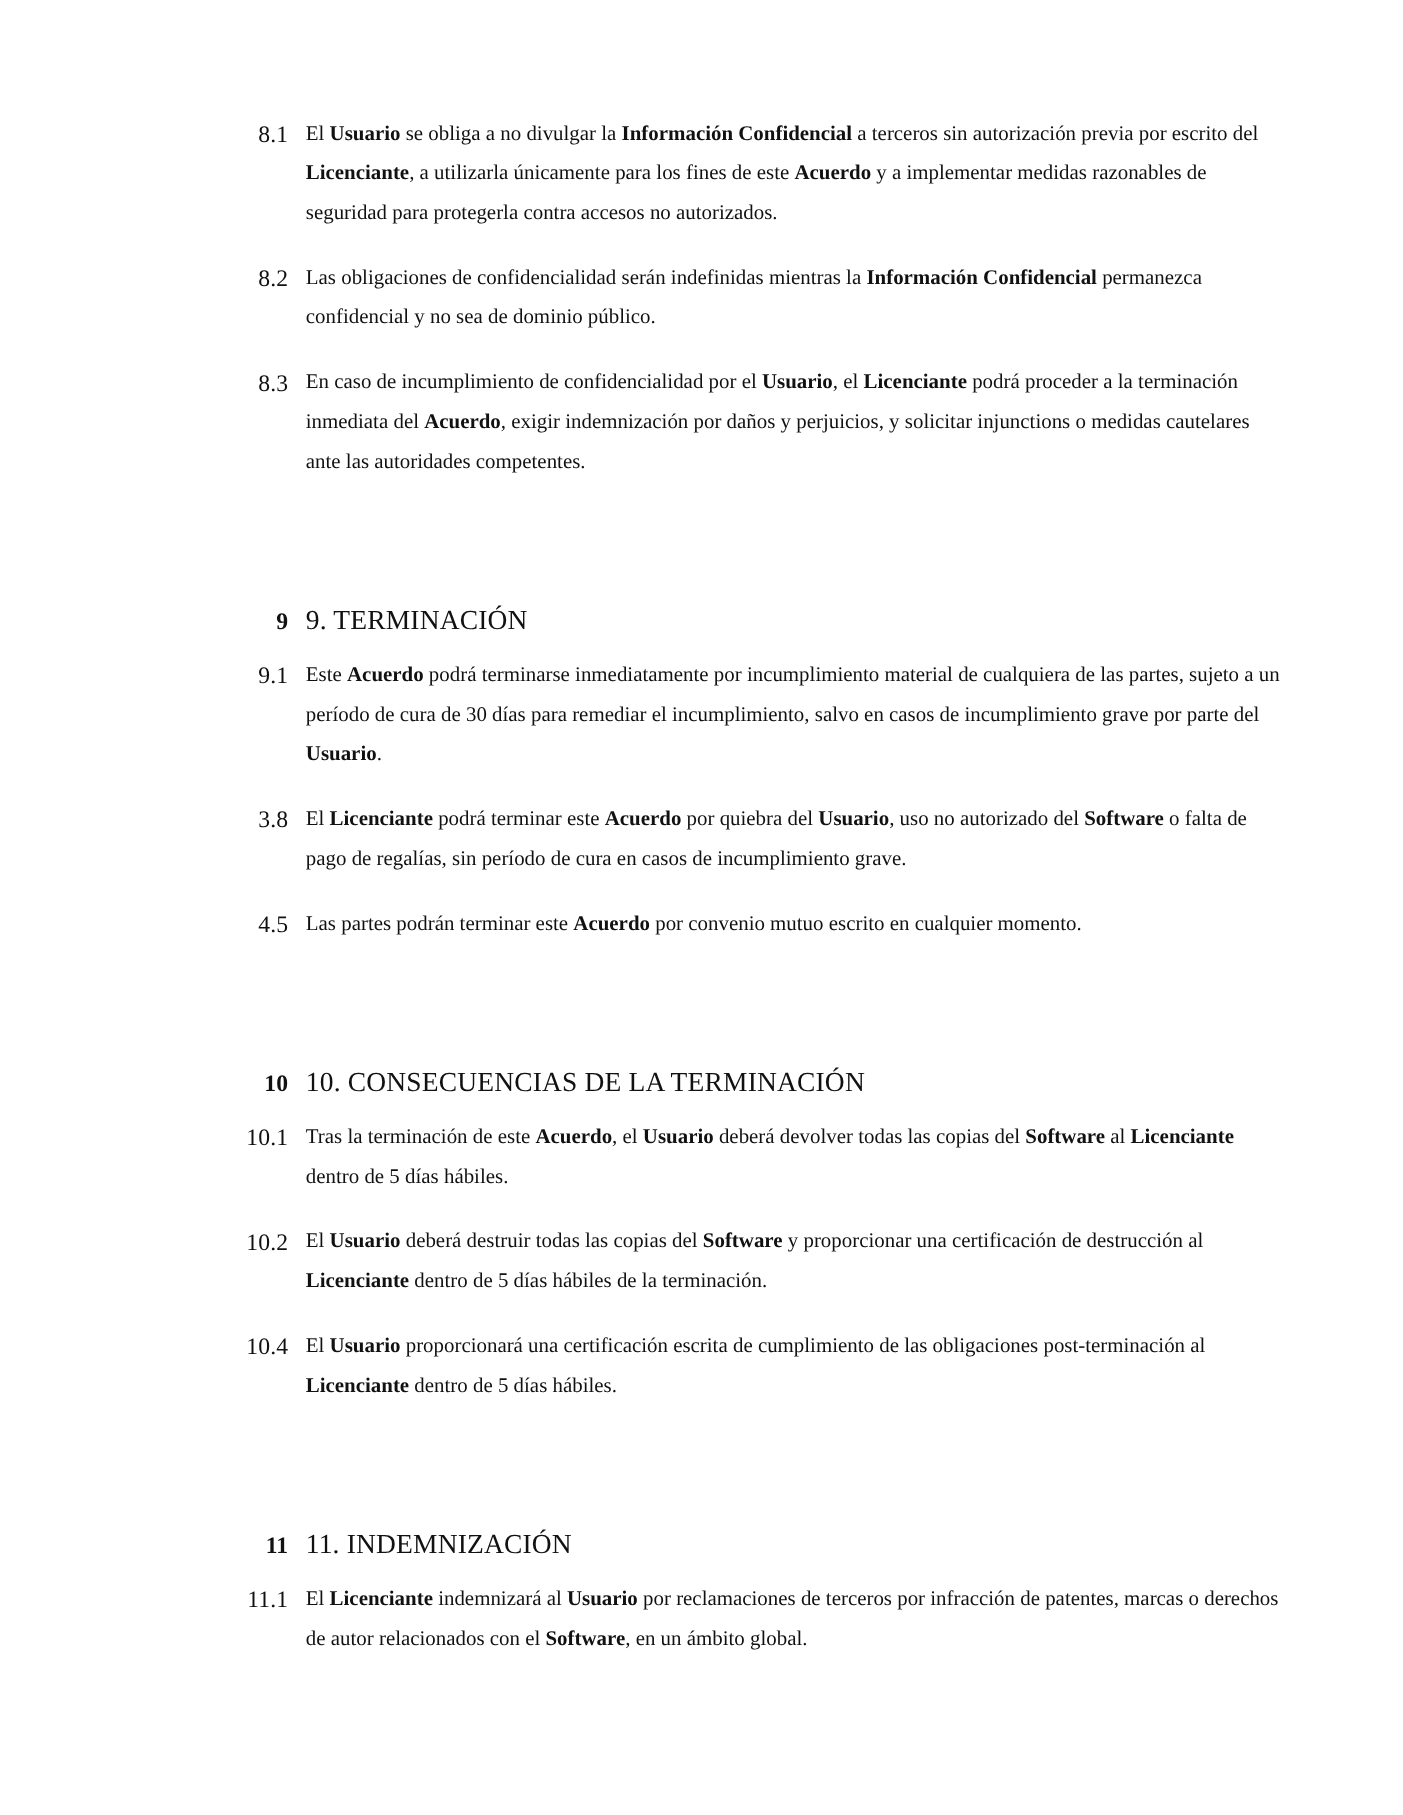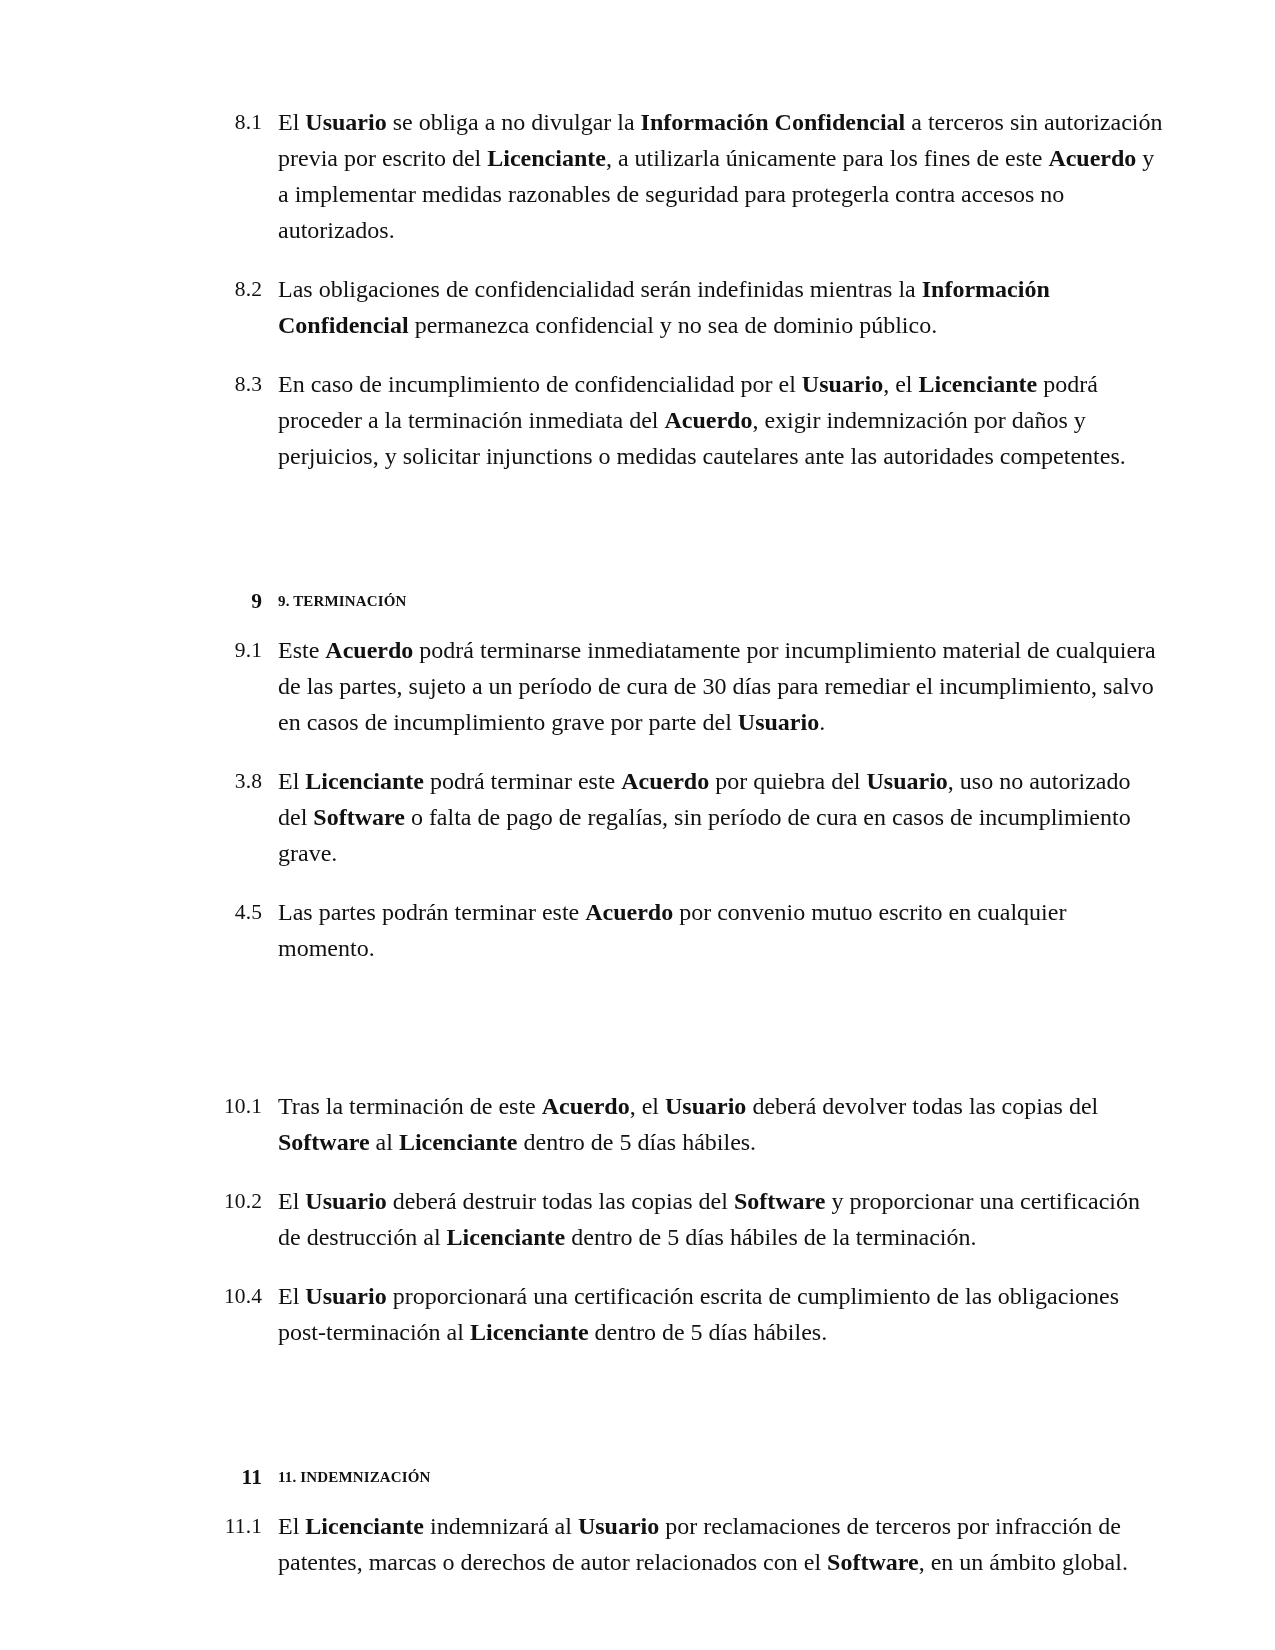--- a/index.html
+++ b/index.html
@@ -38,21 +38,21 @@
     flex: 0 0 62px;
     text-align: right;
     padding-right: 16px;
     box-sizing: border-box;
     font-size: 21.5px;
     line-height: 36px;
     letter-spacing: 0.1px;
   }
   .clause-body {
     flex: 1 1 auto;
-    font-size: 24px;
+    font-size: 19px;
     line-height: 36px;
     text-align: left;
     hyphens: none;
   }
   .clause-body b,
   .clause-body strong {
     font-weight: bold;
   }
 
   
@@ -66,23 +66,23 @@
   .section-heading .clause-num {
     flex: 0 0 62px;
     text-align: right;
     padding-right: 16px;
     font-size: 21.5px;
     line-height: 36px;
     font-weight: bold;
   }
   .section-heading .heading-text {
     flex: 1 1 auto;
-    font-size: 15px;
+    font-size: 25px;
     line-height: 36px;
-    font-weight: bold;
+    font-weight: normal;
     letter-spacing: 0.15px;
   }
 
   
   .gap-before-heading { height: 86px; }
   .gap-after-heading  { height: 13px; }
 </style>
 </head>
 <body>
 
@@ -112,20 +112,24 @@
       </div>
       <div class="clause">
         <div class="clause-num">3.8</div>
         <div class="clause-body">El <b>Licenciante</b> podrá terminar este <b>Acuerdo</b> por quiebra del <b>Usuario</b>, uso no autorizado del <b>Software</b> o falta de pago de regalías, sin período de cura en casos de incumplimiento grave.</div>
       </div>
       <div class="clause">
         <div class="clause-num">4.5</div>
         <div class="clause-body">Las partes podrán terminar este <b>Acuerdo</b> por convenio mutuo escrito en cualquier momento.</div>
       </div>
       <div class="gap-before-heading"></div>
+      <div class="section-heading">
+        <div class="clause-num">10</div>
+        <div class="heading-text">10. CONSECUENCIAS DE LA TERMINACIÓN</div>
+      </div>
       <div class="gap-after-heading"></div>
       <div class="clause">
         <div class="clause-num">10.1</div>
         <div class="clause-body">Tras la terminación de este <b>Acuerdo</b>, el <b>Usuario</b> deberá devolver todas las copias del <b>Software</b> al <b>Licenciante</b> dentro de 5 días hábiles.</div>
       </div>
       <div class="clause">
         <div class="clause-num">10.2</div>
         <div class="clause-body">El <b>Usuario</b> deberá destruir todas las copias del <b>Software</b> y proporcionar una certificación de destrucción al <b>Licenciante</b> dentro de 5 días hábiles de la terminación.</div>
       </div>
       <div class="clause">

